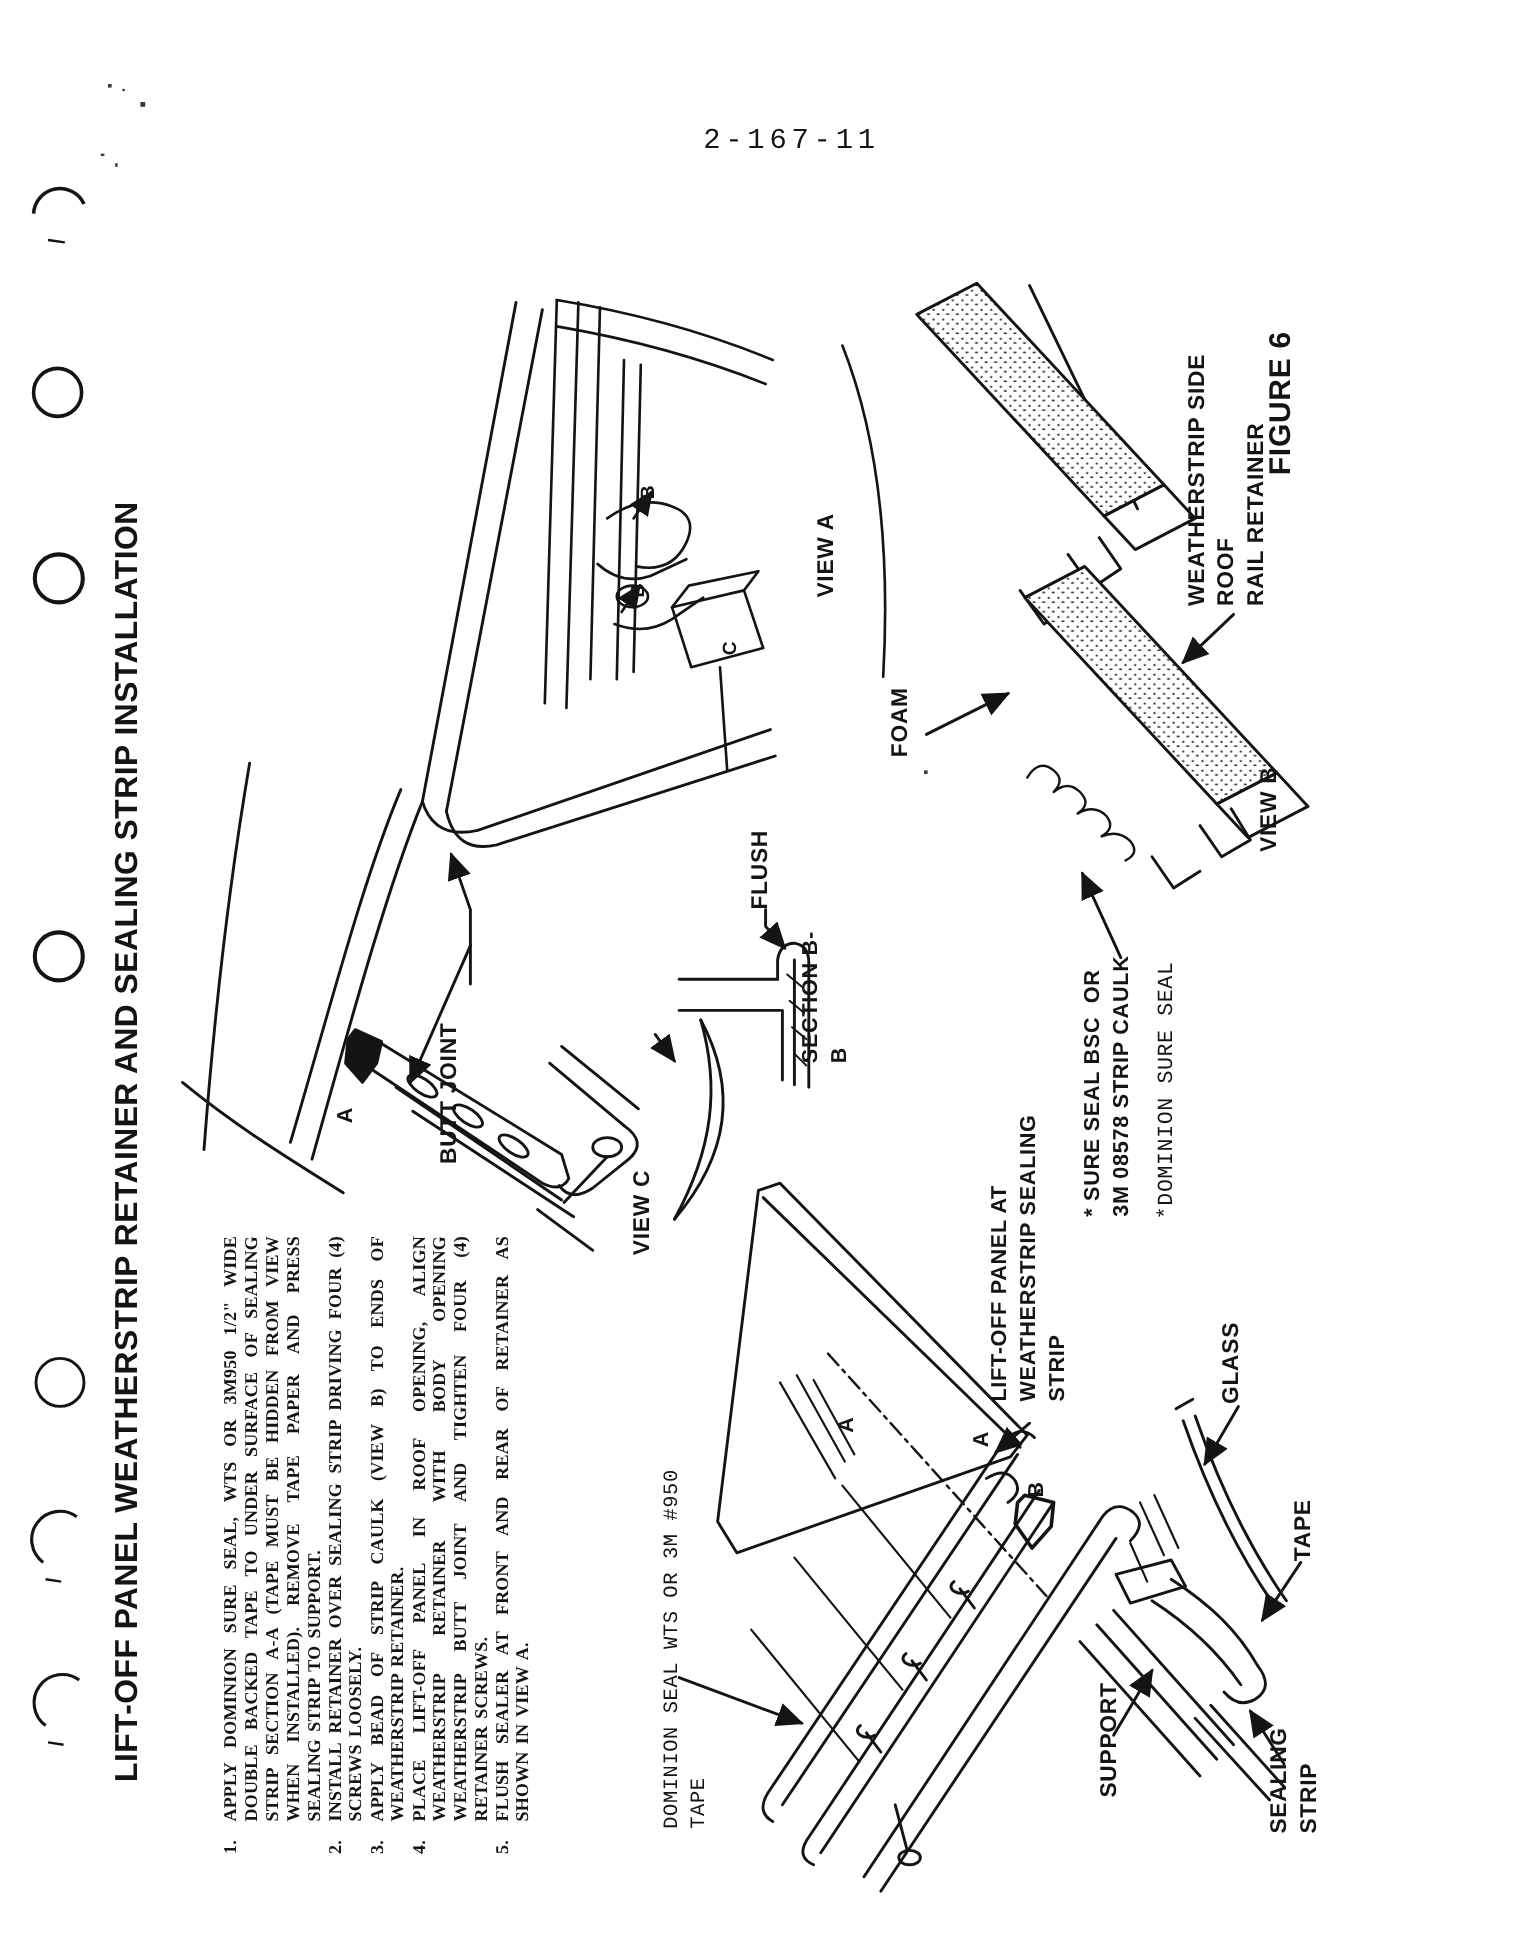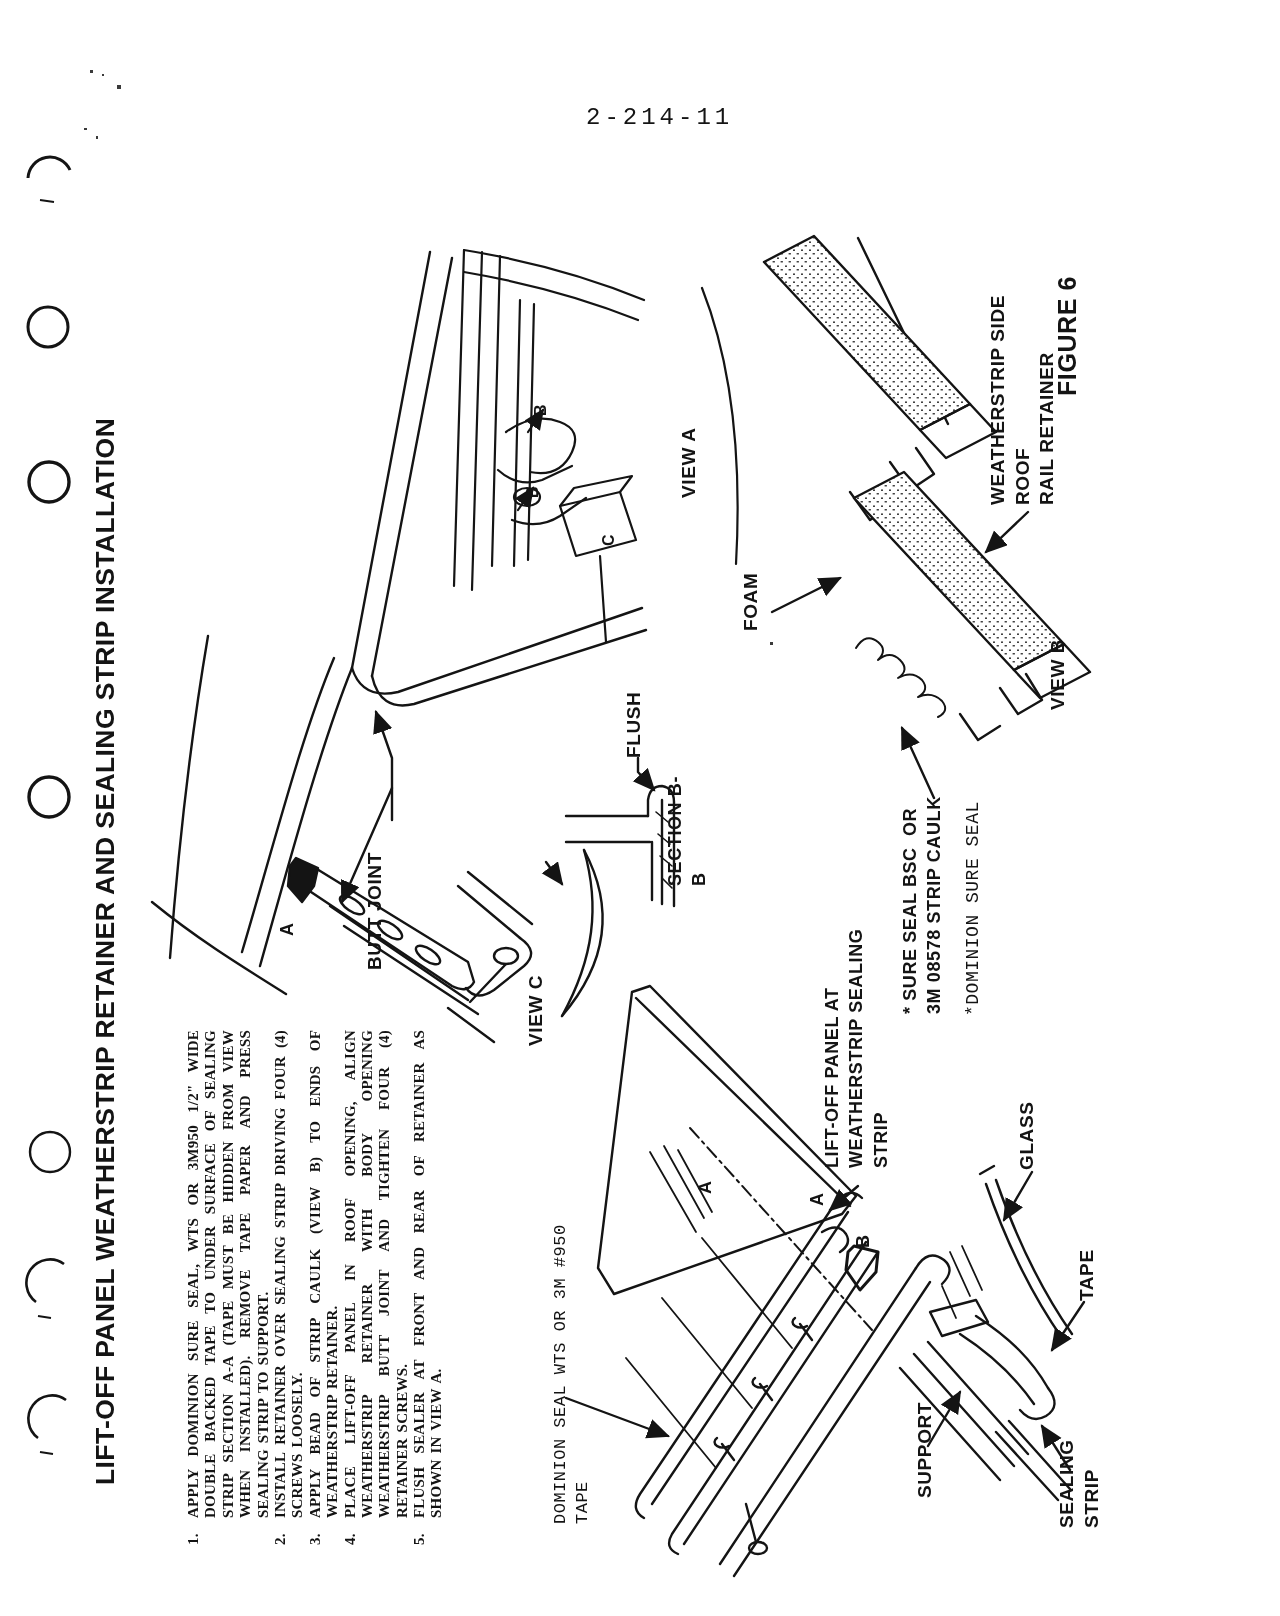--- a/index.html
+++ b/index.html
@@ -31,21 +31,21 @@
   .instr .num  { width:27px; flex:none; }
   .instr .txt  { flex:1; text-align:justify; }
 
   svg.art { position:absolute; left:0; top:0; color:var(--ink,#141414); }
 </style>
 </head>
 <body>
 
 <div class="page">
 
-  <div class="pagenum">2-214-11</div>
+  <div class="pagenum">2-167-11</div>
 
   <svg class="art" width="1280" height="1616" viewBox="0 0 1280 1616">
     <defs>
       <marker id="ah" markerWidth="11" markerHeight="9" refX="8.6" refY="4.2" orient="auto">
         <path d="M0,0 L9.5,4.2 L0,8.4 Z" fill="#141414"></path>
       </marker>
       <pattern id="stip" width="8" height="8" patternUnits="userSpaceOnUse">
         <rect width="8" height="8" fill="#ffffff"></rect>
         <circle cx="2" cy="2.2" r="0.9" fill="#141414"></circle>
         <rect x="4.6" y="5.2" width="2.3" height="1.2" fill="#141414"></rect>

